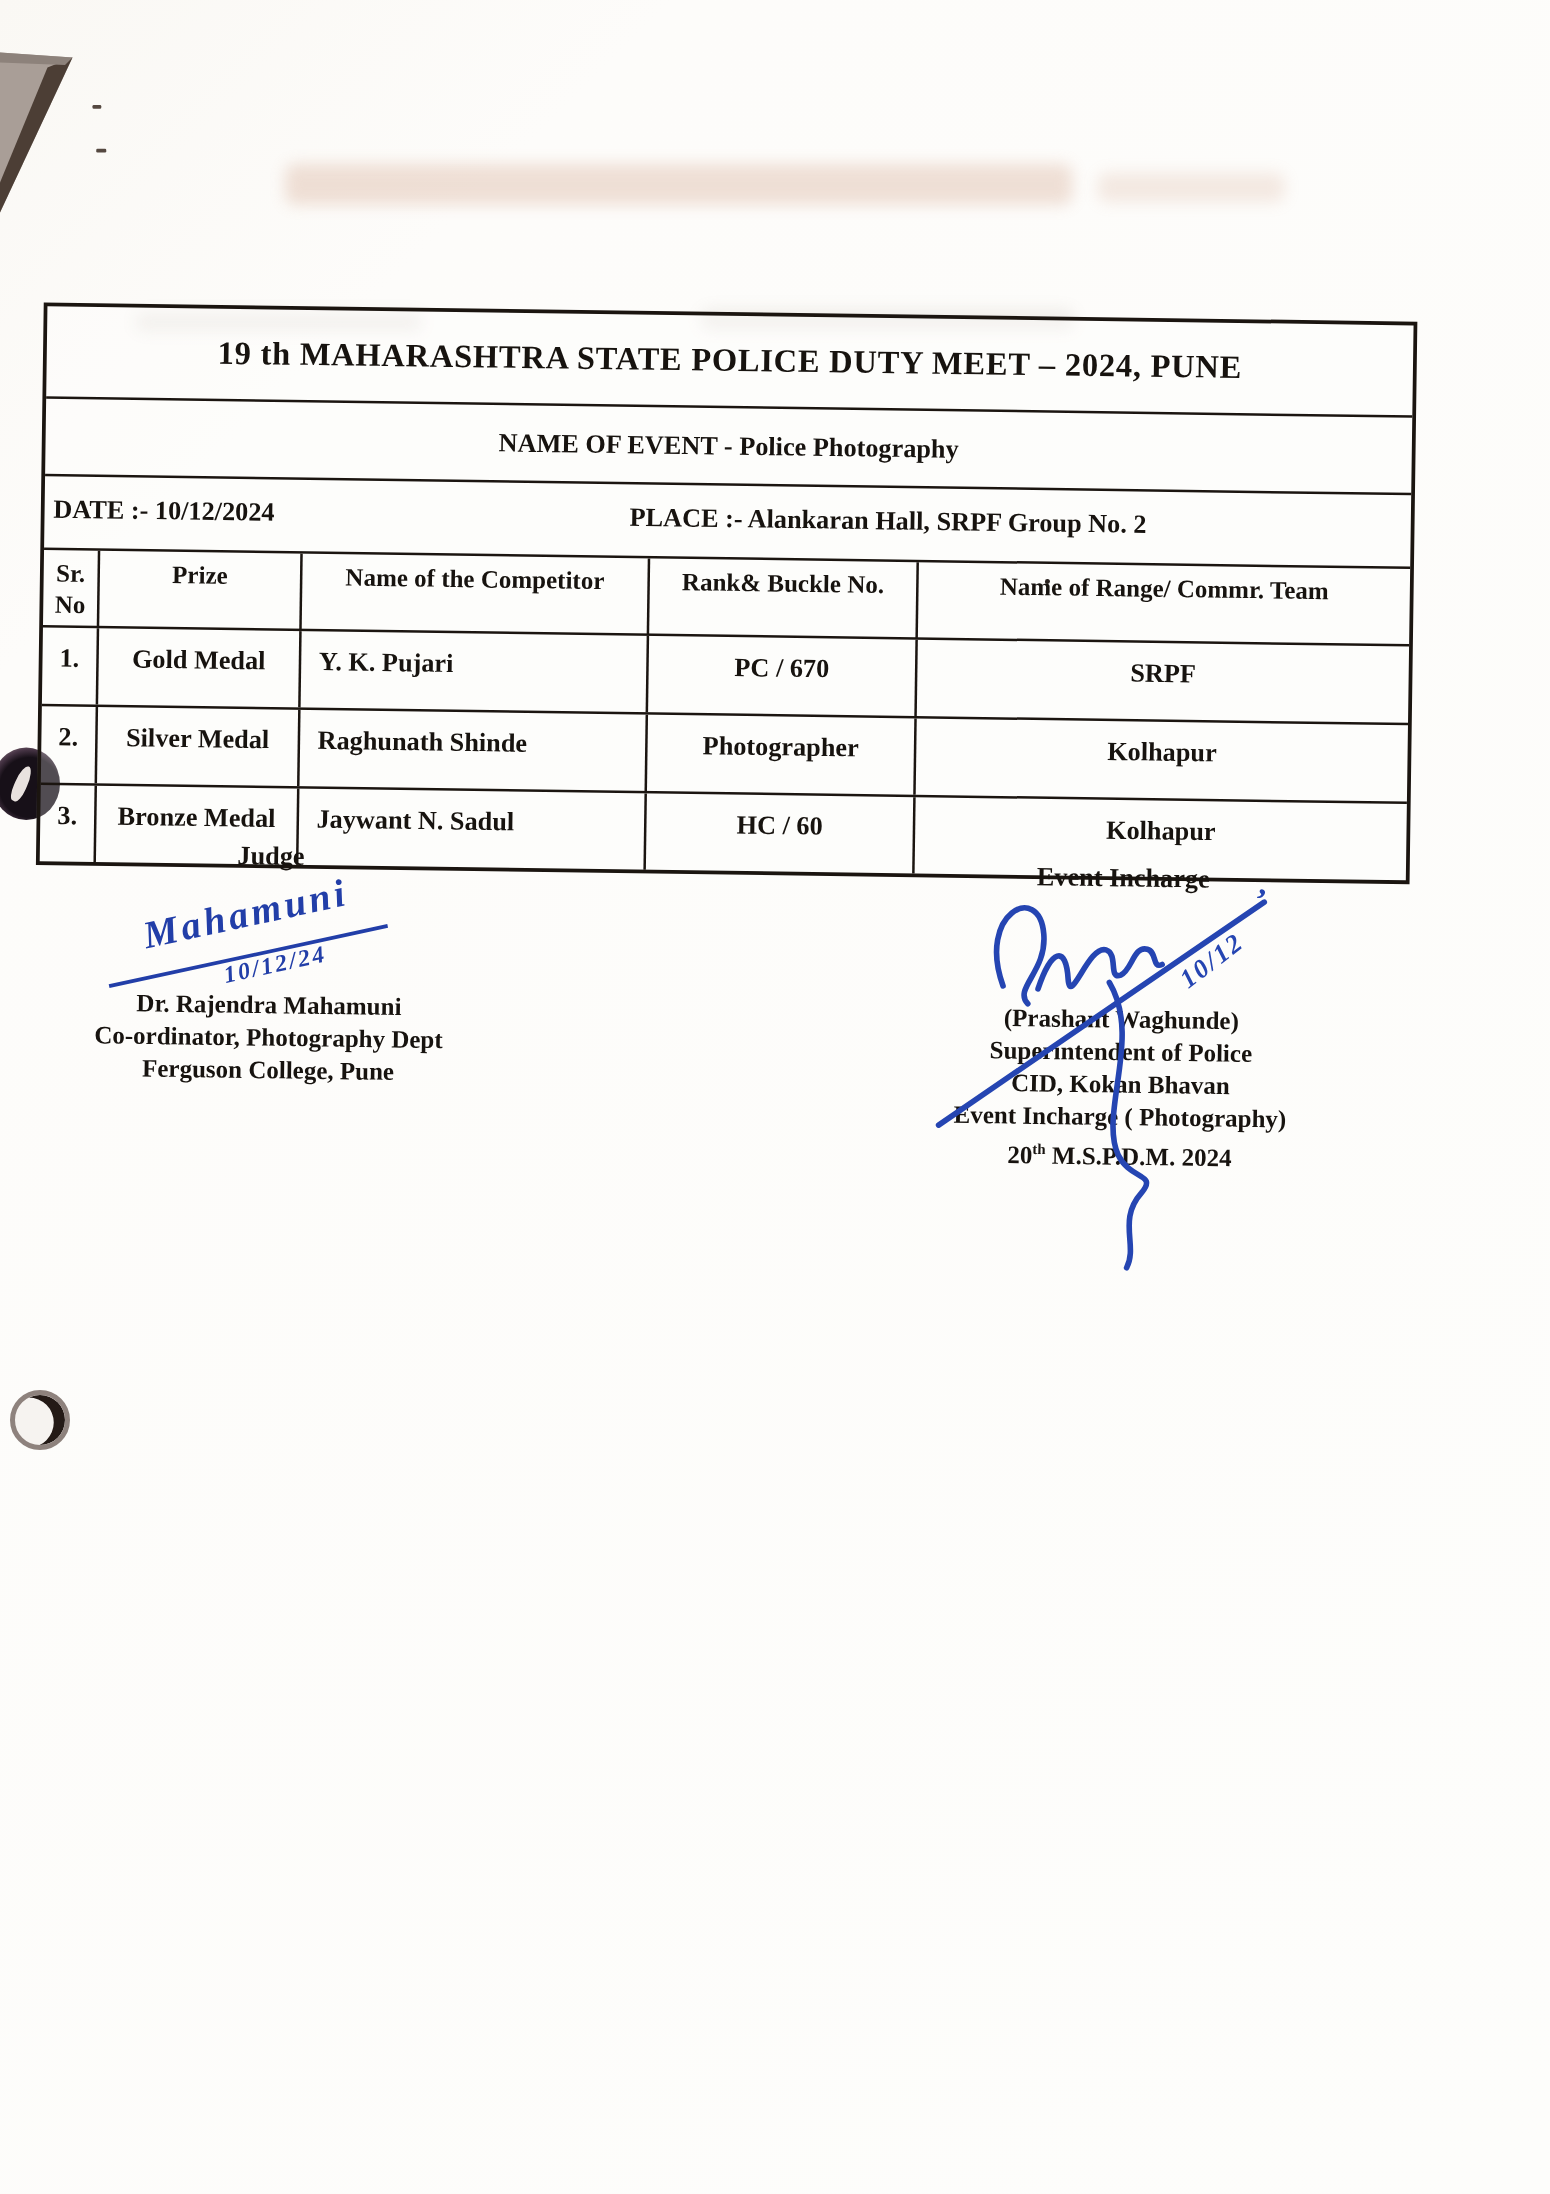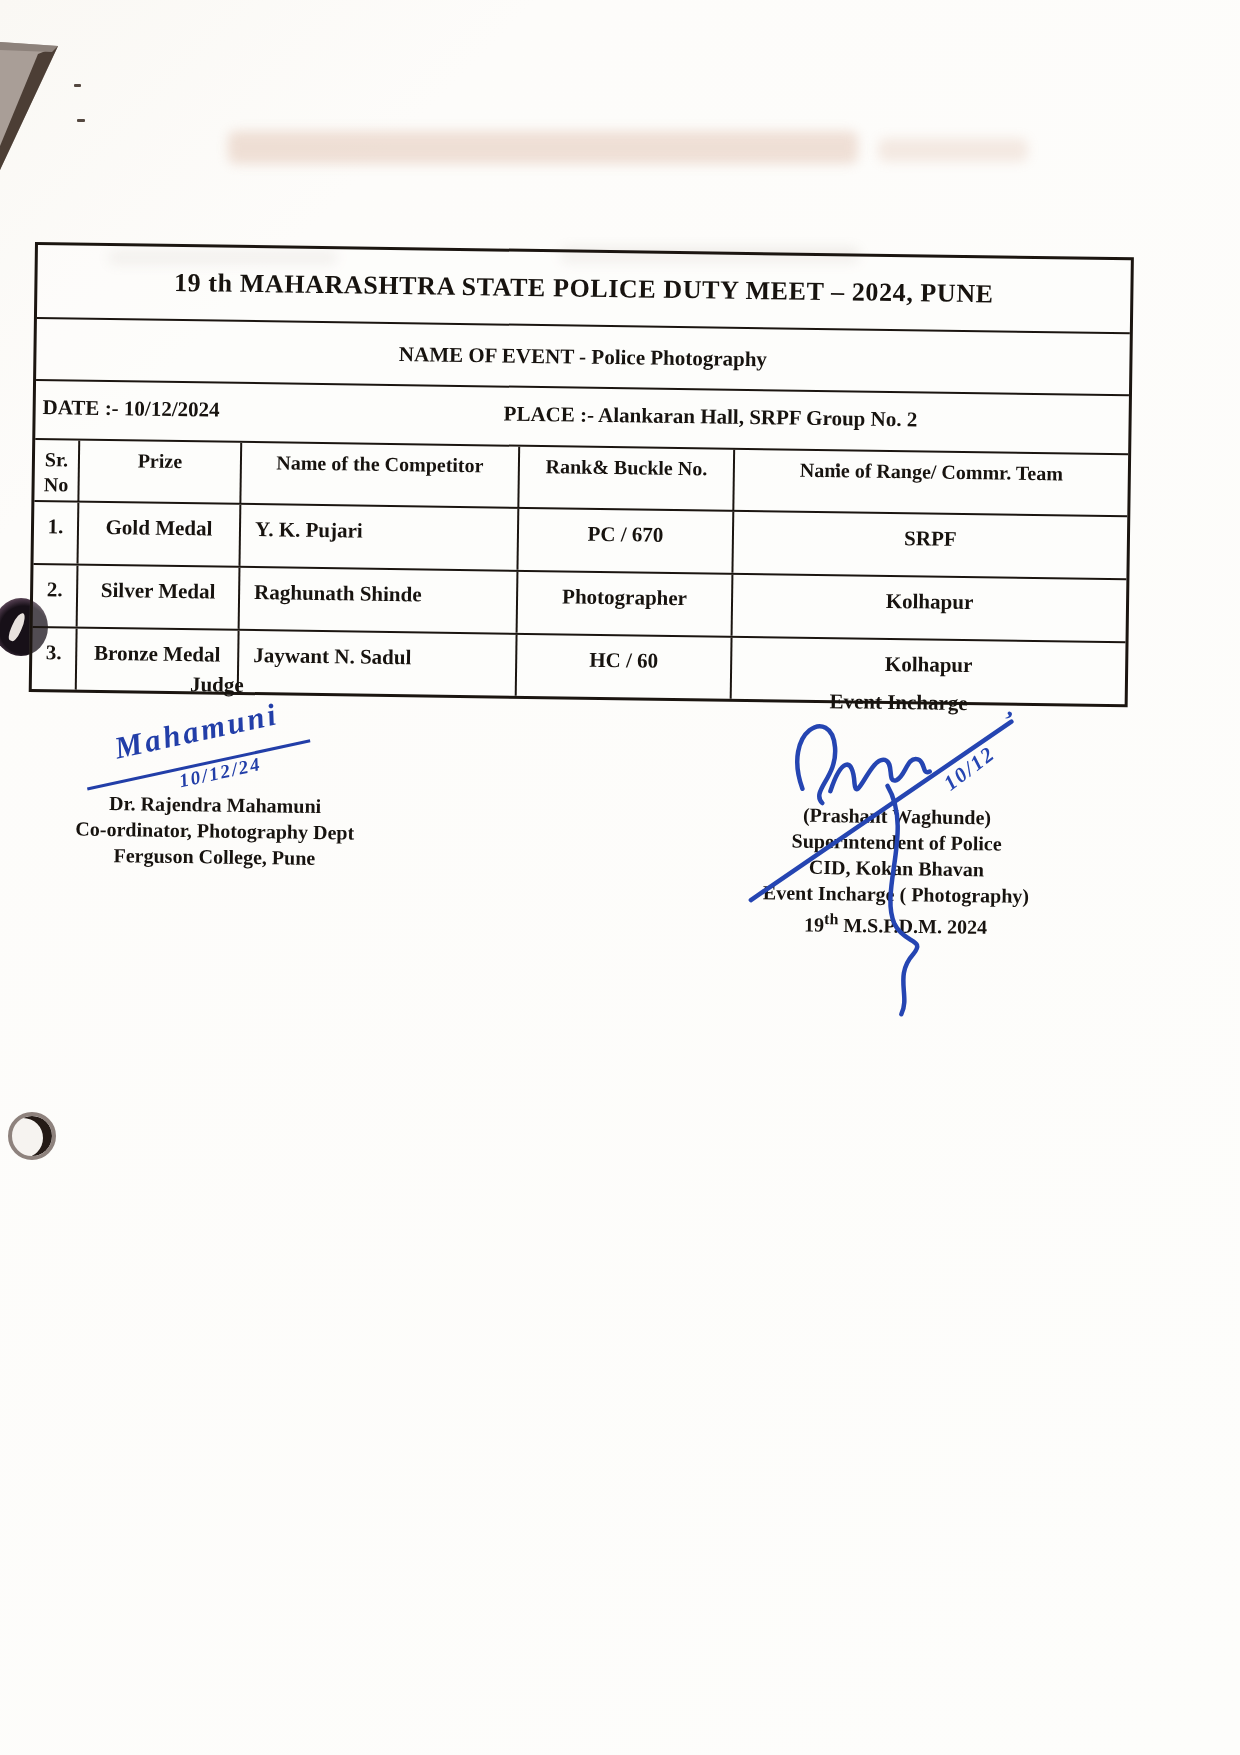--- a/index.html
+++ b/index.html
@@ -56,21 +56,21 @@
   .j-date{position:absolute;left:128px;top:64px;font-size:19px;font-style:italic;letter-spacing:2px;
     transform:rotate(-13deg);color:#223ea8;font-weight:bold;}
   .sig-lines div{font-size:20px;line-height:26px;}
 
   .incharge-block{position:absolute;left:690px;top:678px;width:430px;text-align:center;font-weight:bold;}
   .incharge-block .heading{font-size:21px;}
   .incharge-block .sigzone{height:88px;}
   .i-date{position:absolute;left:258px;top:40px;font-size:21px;font-style:italic;letter-spacing:2px;
     transform:rotate(-38deg);color:#2545b2;font-weight:bold;}
   .i-svg{position:absolute;left:0;top:0;width:430px;height:330px;overflow:visible;}
-  sup{font-size:16px;vertical-align:super;}
+  sup{font-size:12px;vertical-align:super;}
 
   
   .corner-svg{position:absolute;left:0;top:0;}
   .speck{position:absolute;background:#554840;border-radius:1px;}
   .hole1{
     position:absolute;left:-6px;top:598px;width:54px;height:58px;border-radius:50%;
     background:radial-gradient(circle at 55% 55%, #171018 55%, #4a3748 70%, #8d7a80 85%, #c9bcb8 100%);
   }
   .hole1::after{
     content:"";position:absolute;left:18px;top:14px;width:10px;height:30px;border-radius:50% 50% 40% 40%;
@@ -177,20 +177,20 @@
       </svg>
       <div class="heading">Event Incharge</div>
       <div class="sigzone">
         <span class="i-date">10/12</span>
       </div>
       <div class="sig-lines">
         <div>(Prashant Waghunde)</div>
         <div>Superintendent of Police</div>
         <div>CID, Kokan Bhavan</div>
         <div>Event Incharge  ( Photography)</div>
-        <div><span>19</span><sup>th</sup><span> M.S.P.D.M. 2024</span></div>
+        <div><span>20</span><sup>th</sup><span> M.S.P.D.M. 2024</span></div>
       </div>
     </div>
 
     <div class="comma">’</div>
 
   </div>
 </div>
 
 </body></html>

